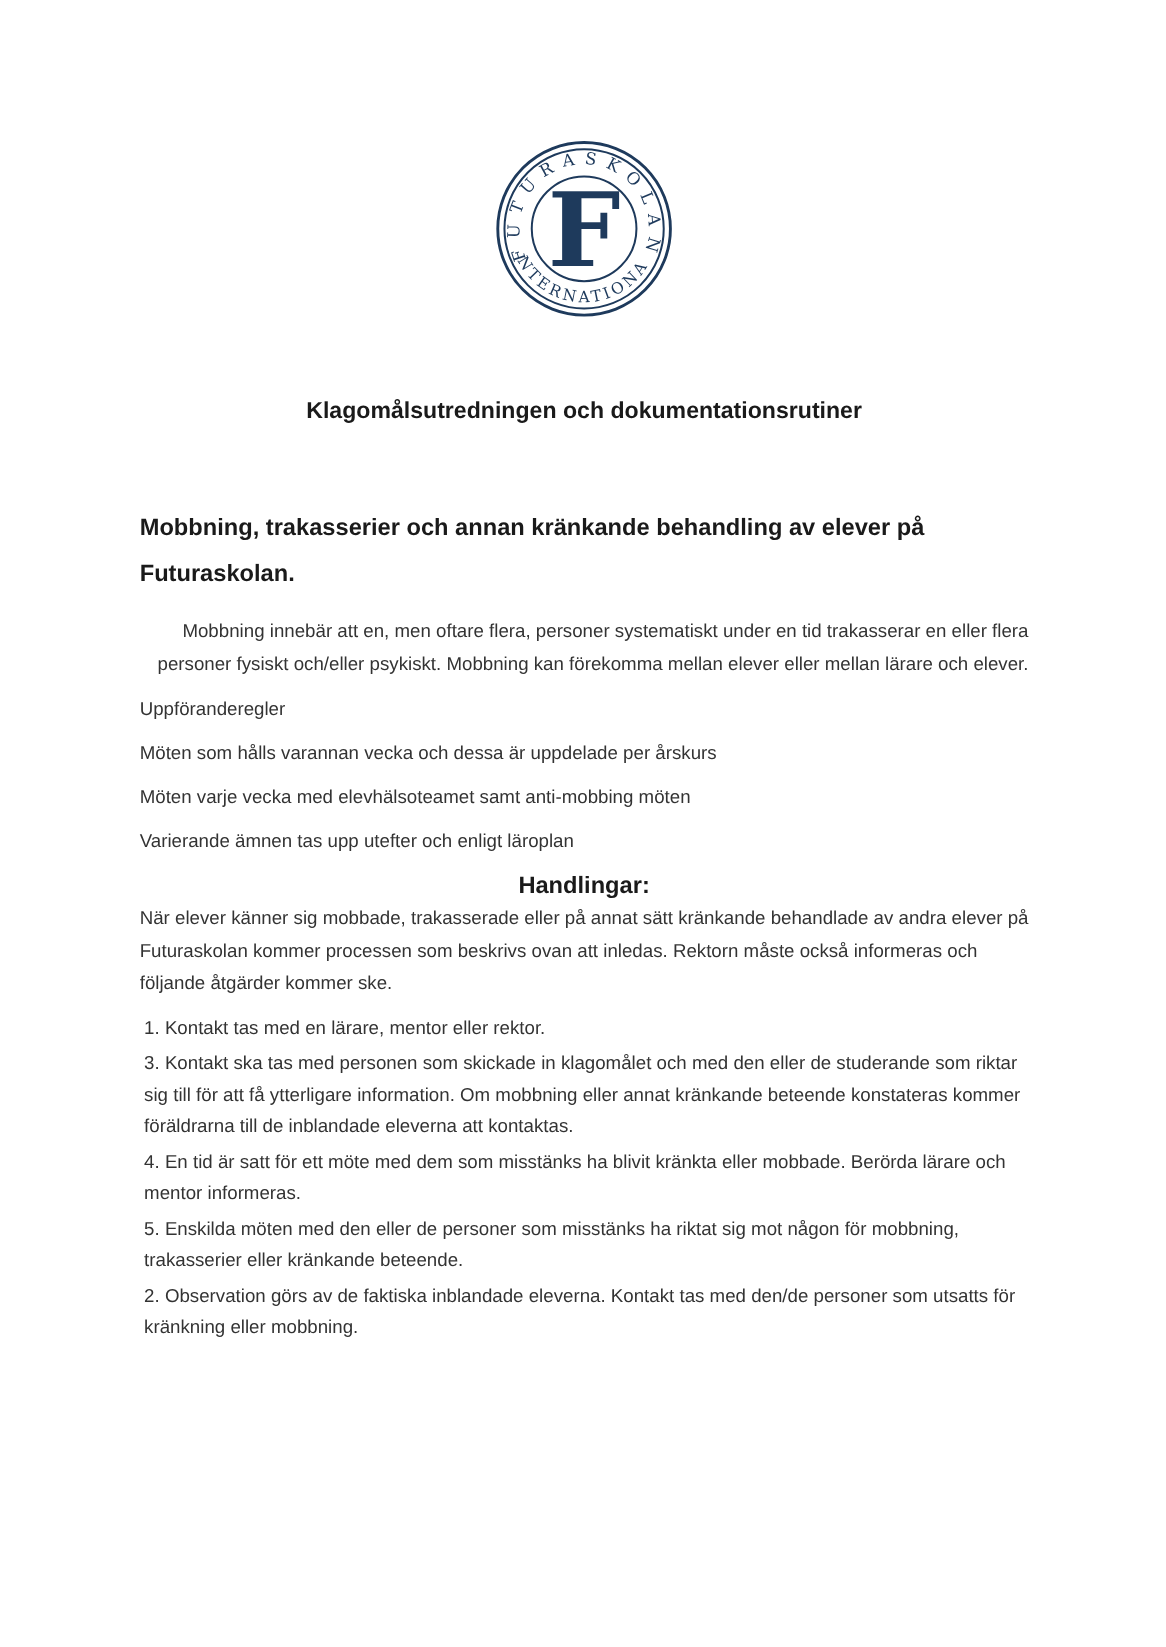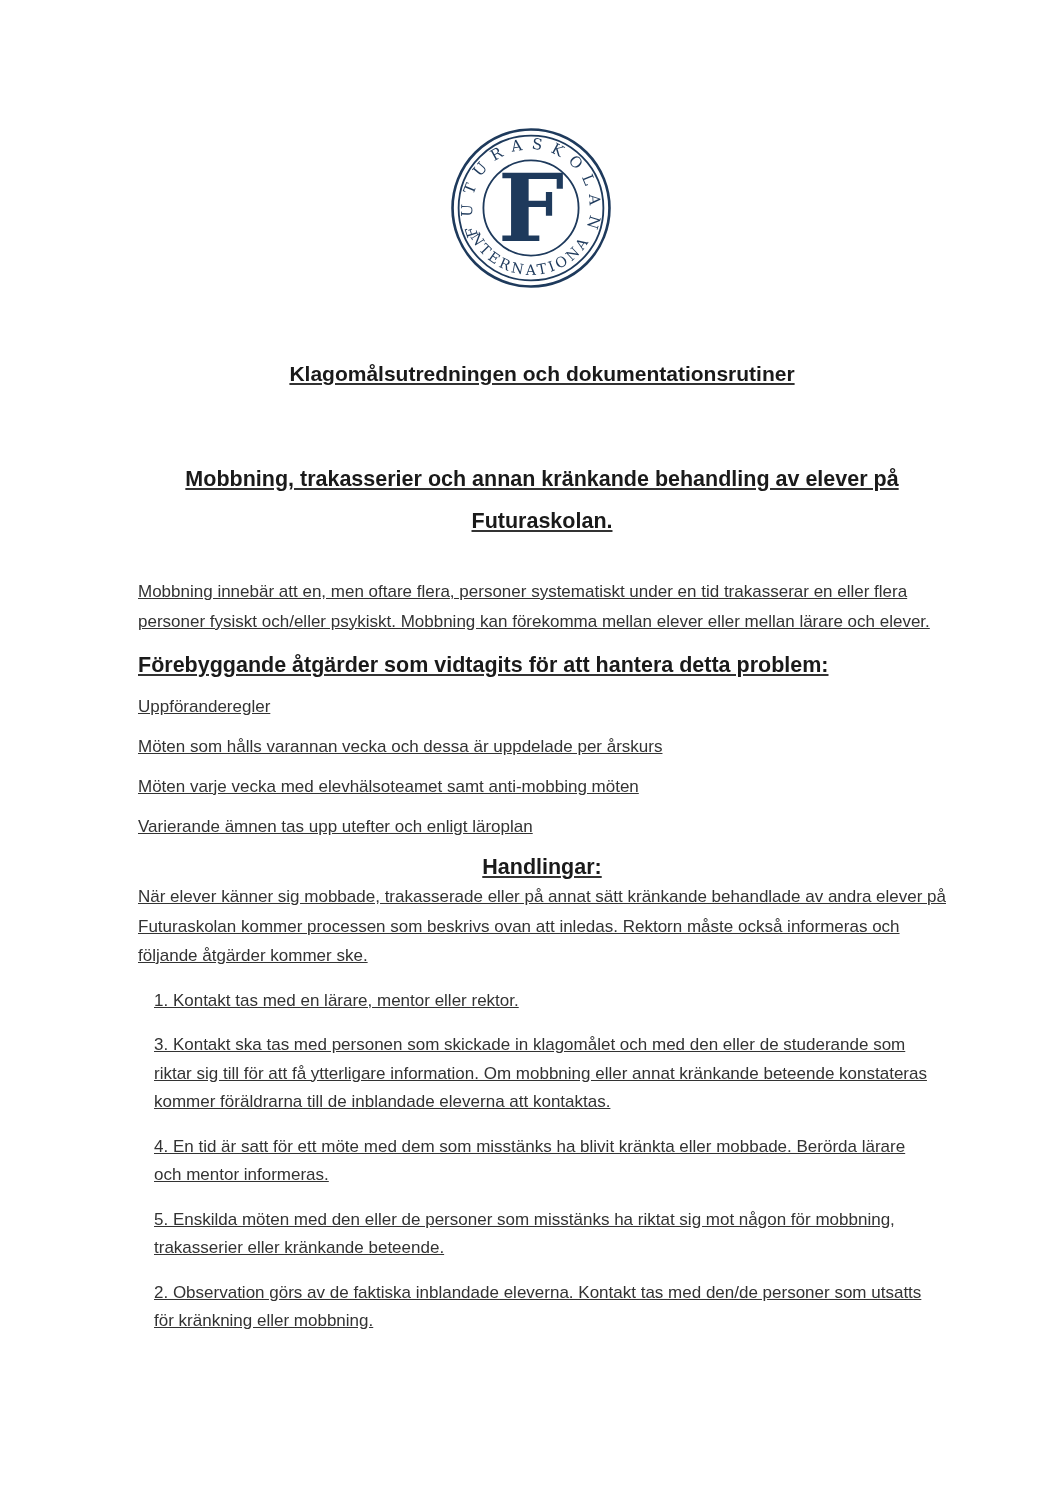--- a/index.html
+++ b/index.html
@@ -13,53 +13,52 @@
   }
   .logo {
     position: absolute;
     left: 450px;
     top: 127px;
     width: 162px;
     height: 162px;
   }
   .content {
     position: absolute;
-    left: 138px;
+    left: 127px;
     top: 0;
     width: 808px;
     color: #333333;
-    text-decoration: underline;
   }
   .doc-title {
     padding-top: 362px;
     text-align: center;
     font-size: 21px;
     font-weight: 700;
     color: #1a1a1a;
   }
   .heading {
     font-weight: 700;
     color: #1a1a1a;
     font-size: 21.5px;
     line-height: 42px;
   }
-  .h-mobbning   { margin-top: 72px; text-align: center; }
+  .h-mobbning   { margin-top: 72px; }
   .h-forebygg   { margin-top: 14px; line-height: 30px; }
   .h-handlingar { margin-top: 0;   line-height: 30px; text-align: center; }
   .body-text {
     font-size: 17px;
     line-height: 29.5px;
     color: #333333;
   }
-  .p-mobbning   { margin-top: 35px; }
+  .p-mobbning   { margin-top: 17px; text-align: right; }
   .measure-list { margin-top: 12px; }
   .measure-item { line-height: 30px; margin-bottom: 10px; }
   .p-handlingar { margin-top: 0; }
   .steps        { margin-top: 12px; line-height: 28.5px; }
-  .step         { margin: 16px; }
+  .step         { margin: 4px; }
 </style>
 </head>
 <body>
 
 <div class="page">
 
   <div class="logo">
     <svg viewBox="0 0 160 160" width="162" height="162">
       <circle cx="80" cy="80" r="77.5" fill="none" stroke="#1e3a5c" stroke-width="2.6"></circle>
       <circle cx="80" cy="80" r="71.5" fill="none" stroke="#1e3a5c" stroke-width="1.8"></circle>
@@ -79,21 +78,20 @@
   </div>
 
   <div class="content">
 
     <div class="doc-title">Klagomålsutredningen och dokumentationsrutiner</div>
 
     <div class="heading h-mobbning">Mobbning, trakasserier och annan kränkande behandling av elever på Futuraskolan.</div>
 
     <div class="body-text p-mobbning">Mobbning innebär att en, men oftare flera, personer systematiskt under en tid trakasserar en eller flera personer fysiskt och/eller psykiskt. Mobbning kan förekomma mellan elever eller mellan lärare och elever.</div>
 
-    <div class="heading h-forebygg">Förebyggande åtgärder som vidtagits för att hantera detta problem:</div>
 
     <div class="measure-list">
       <div class="body-text measure-item">Uppföranderegler</div>
       <div class="body-text measure-item">Möten som hålls varannan vecka och dessa är uppdelade per årskurs</div>
       <div class="body-text measure-item">Möten varje vecka med elevhälsoteamet samt anti-mobbing möten</div>
       <div class="body-text measure-item">Varierande ämnen tas upp utefter och enligt läroplan</div>
     </div>
 
     <div class="heading h-handlingar">Handlingar:</div>
 

